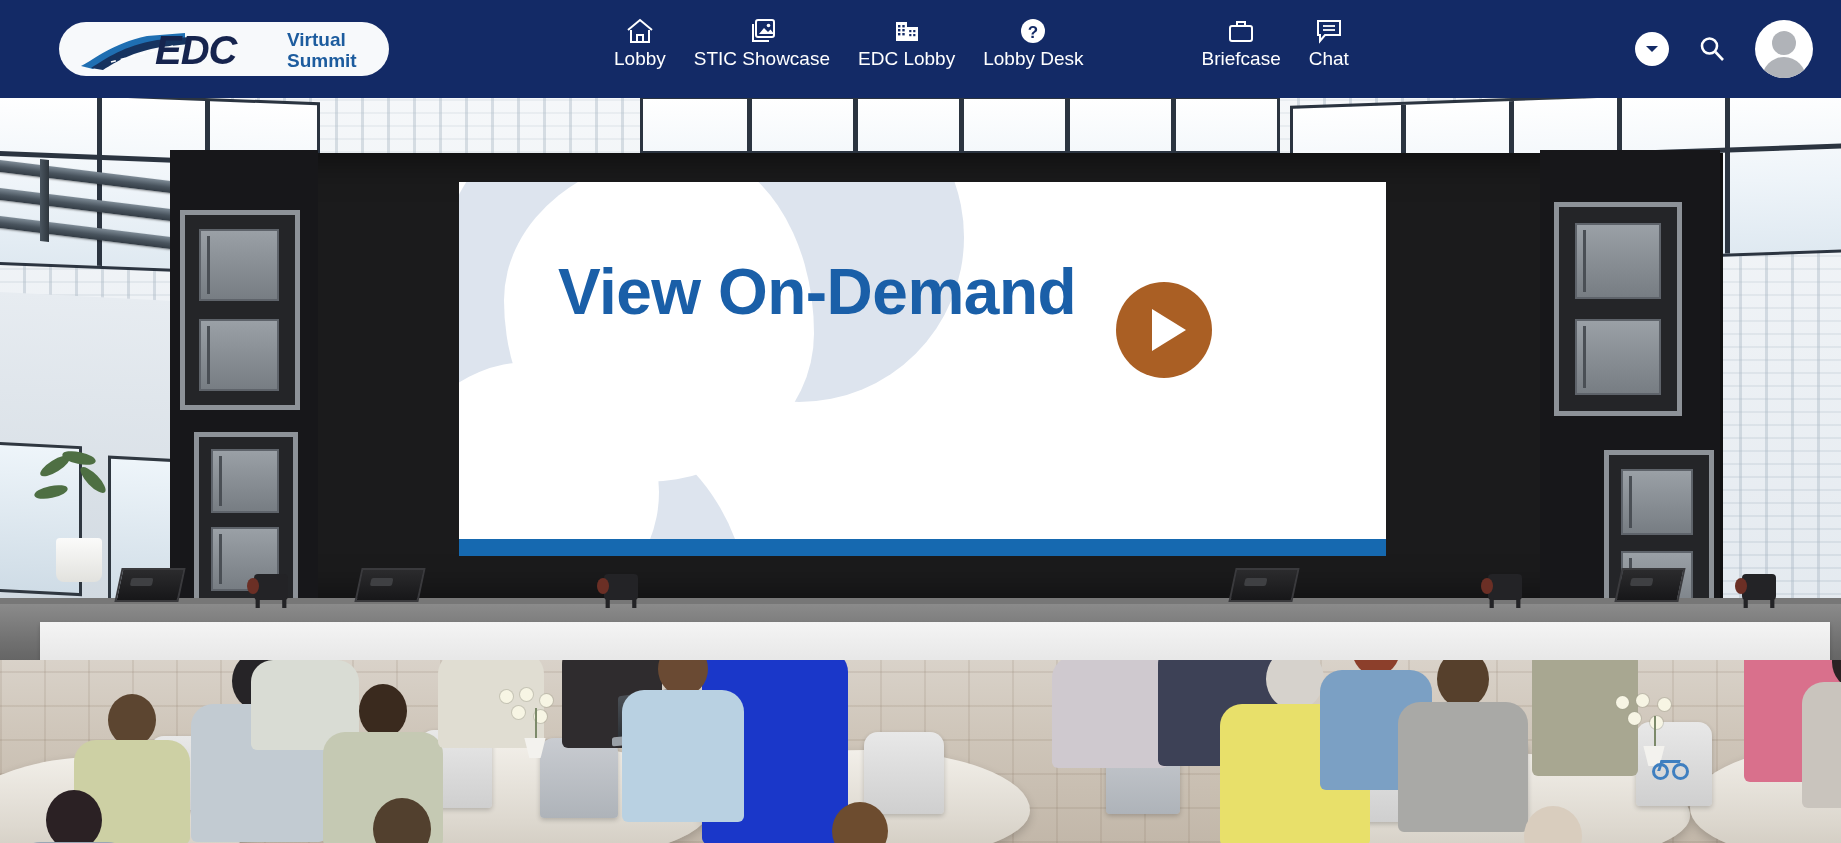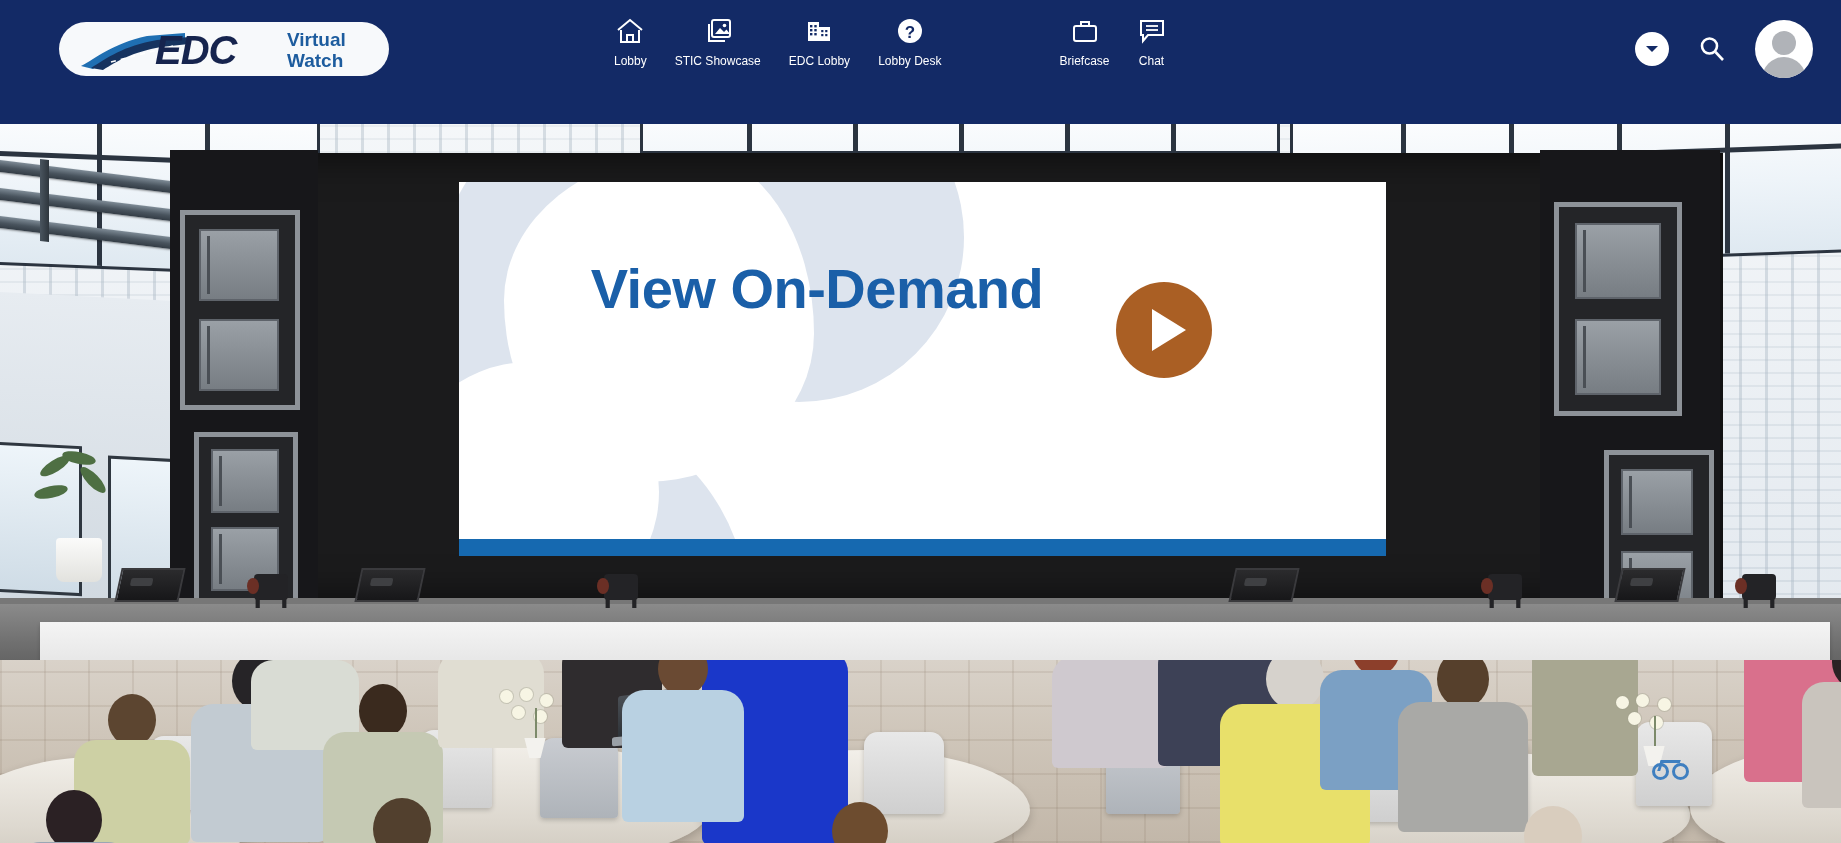--- a/index.html
+++ b/index.html
@@ -145,21 +145,21 @@
     border-radius: 60% 40% 55% 45% / 45% 55% 45% 55%;
   }
   .blob.white-cut2{
     background:#ffffff;
     left:-60px; top:180px; width:260px; height:260px;
     border-radius:50%;
   }
 
   .slide-title{
     position:absolute; left:78px; top:78px; width:560px;
-    font-size: 56px; line-height: 1.02;
+    font-size: 64px; line-height: 1.02;
     font-weight: 700;
     color:#1a5fa8;
     letter-spacing:-0.5px;
     text-align:center;
   }
   .play-btn{
     position:absolute; left:657px; top:100px;
     width:96px; height:96px; border-radius:50%;
     background:#aa5f24;
     display:flex; align-items:center; justify-content:center;
@@ -313,21 +313,21 @@
     border:3px solid #3f7fc0;
   }
   .bike .frame{
     position:absolute; left:7px; top:2px; width:20px; height:11px;
     border-top:3px solid #3f7fc0; border-left:3px solid #3f7fc0;
     transform: skewX(-18deg);
   }
 
   
   .topbar{
-    position:absolute; left:0; top:0; width:1841px; height:124px;
+    position:absolute; left:0; top:0; width:1841px; height:98px;
     background:#132a66;
     z-index: 50;
   }
   .logo{
     position:absolute; left:59px; top:22px;
     width:330px; height:54px;
     background:#f7f9fb;
     border-radius:27px;
     display:flex; align-items:center;
     overflow:hidden;
@@ -349,21 +349,21 @@
   .nav{
     position:absolute; left:600px; top:10px;
     display:flex; align-items:flex-start; gap:0;
   }
   .nav-item{
     display:flex; flex-direction:column; align-items:center;
     padding: 4px 14px 0;
     color:#ffffff; cursor:pointer; user-select:none;
   }
   .nav-item .ic{ height:34px; display:flex; align-items:center; justify-content:center; }
-  .nav-item .lbl{ font-size:12px; margin-top:6px; white-space:nowrap; }
+  .nav-item .lbl{ font-size:19px; white-space:nowrap; }
 
   .right-icons{
     position:absolute; right:20px; top:0; height:98px;
     display:flex; align-items:center; gap:26px;
   }
   .circle-btn{
     width:34px; height:34px; border-radius:50%;
     background:#ffffff;
     display:flex; align-items:center; justify-content:center;
     cursor:pointer;
@@ -646,21 +646,21 @@
 
   <div class="logo">
     <svg class="swoosh" viewBox="0 0 130 44">
       <path d="M4 38 C20 30, 34 16, 70 8 L108 5 L108 12 L74 15 C44 22, 30 32, 16 41 Z" fill="#1f6fb2"></path>
       <path d="M14 40 C30 30, 46 18, 80 12 L112 9 L112 16 L84 19 C56 24, 40 33, 26 42 Z" fill="#16335f"></path>
       <path d="M34 34 L96 18" stroke="#ffffff" stroke-width="1.6" stroke-dasharray="5 5" fill="none"></path>
     </svg>
     <div class="edc">EDC</div>
     <div class="vs">
       <div>Virtual</div>
-      <div>Watch</div>
+      <div>Summit</div>
     </div>
   </div>
 
   <nav class="nav">
 
     <div class="nav-item">
       <span class="ic">
         <svg width="28" height="26" viewBox="0 0 28 26" fill="none" stroke="#fff" stroke-width="2">
           <path d="M2 12 L14 2 L26 12"></path>
           <path d="M5 12 V24 H23 V12"></path>

